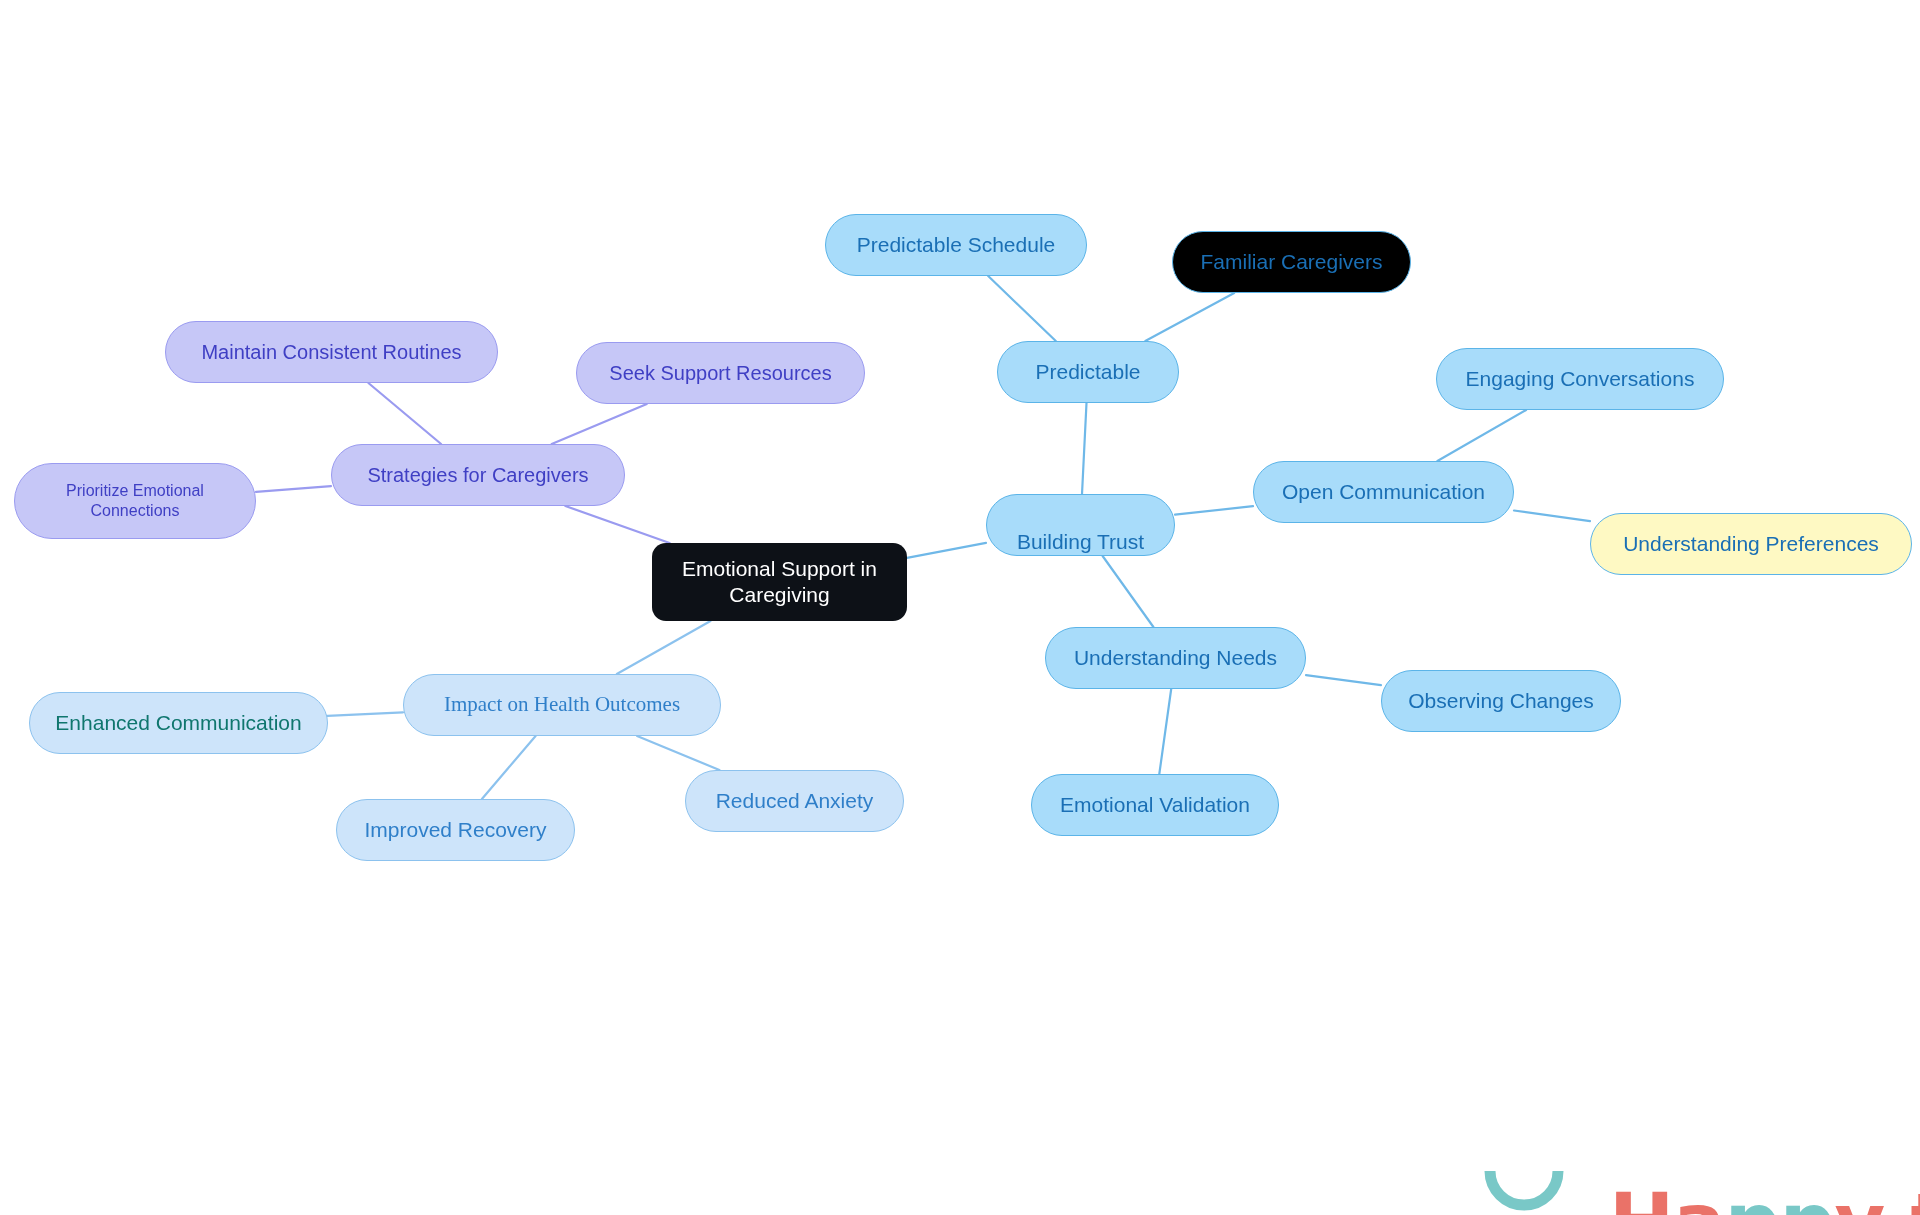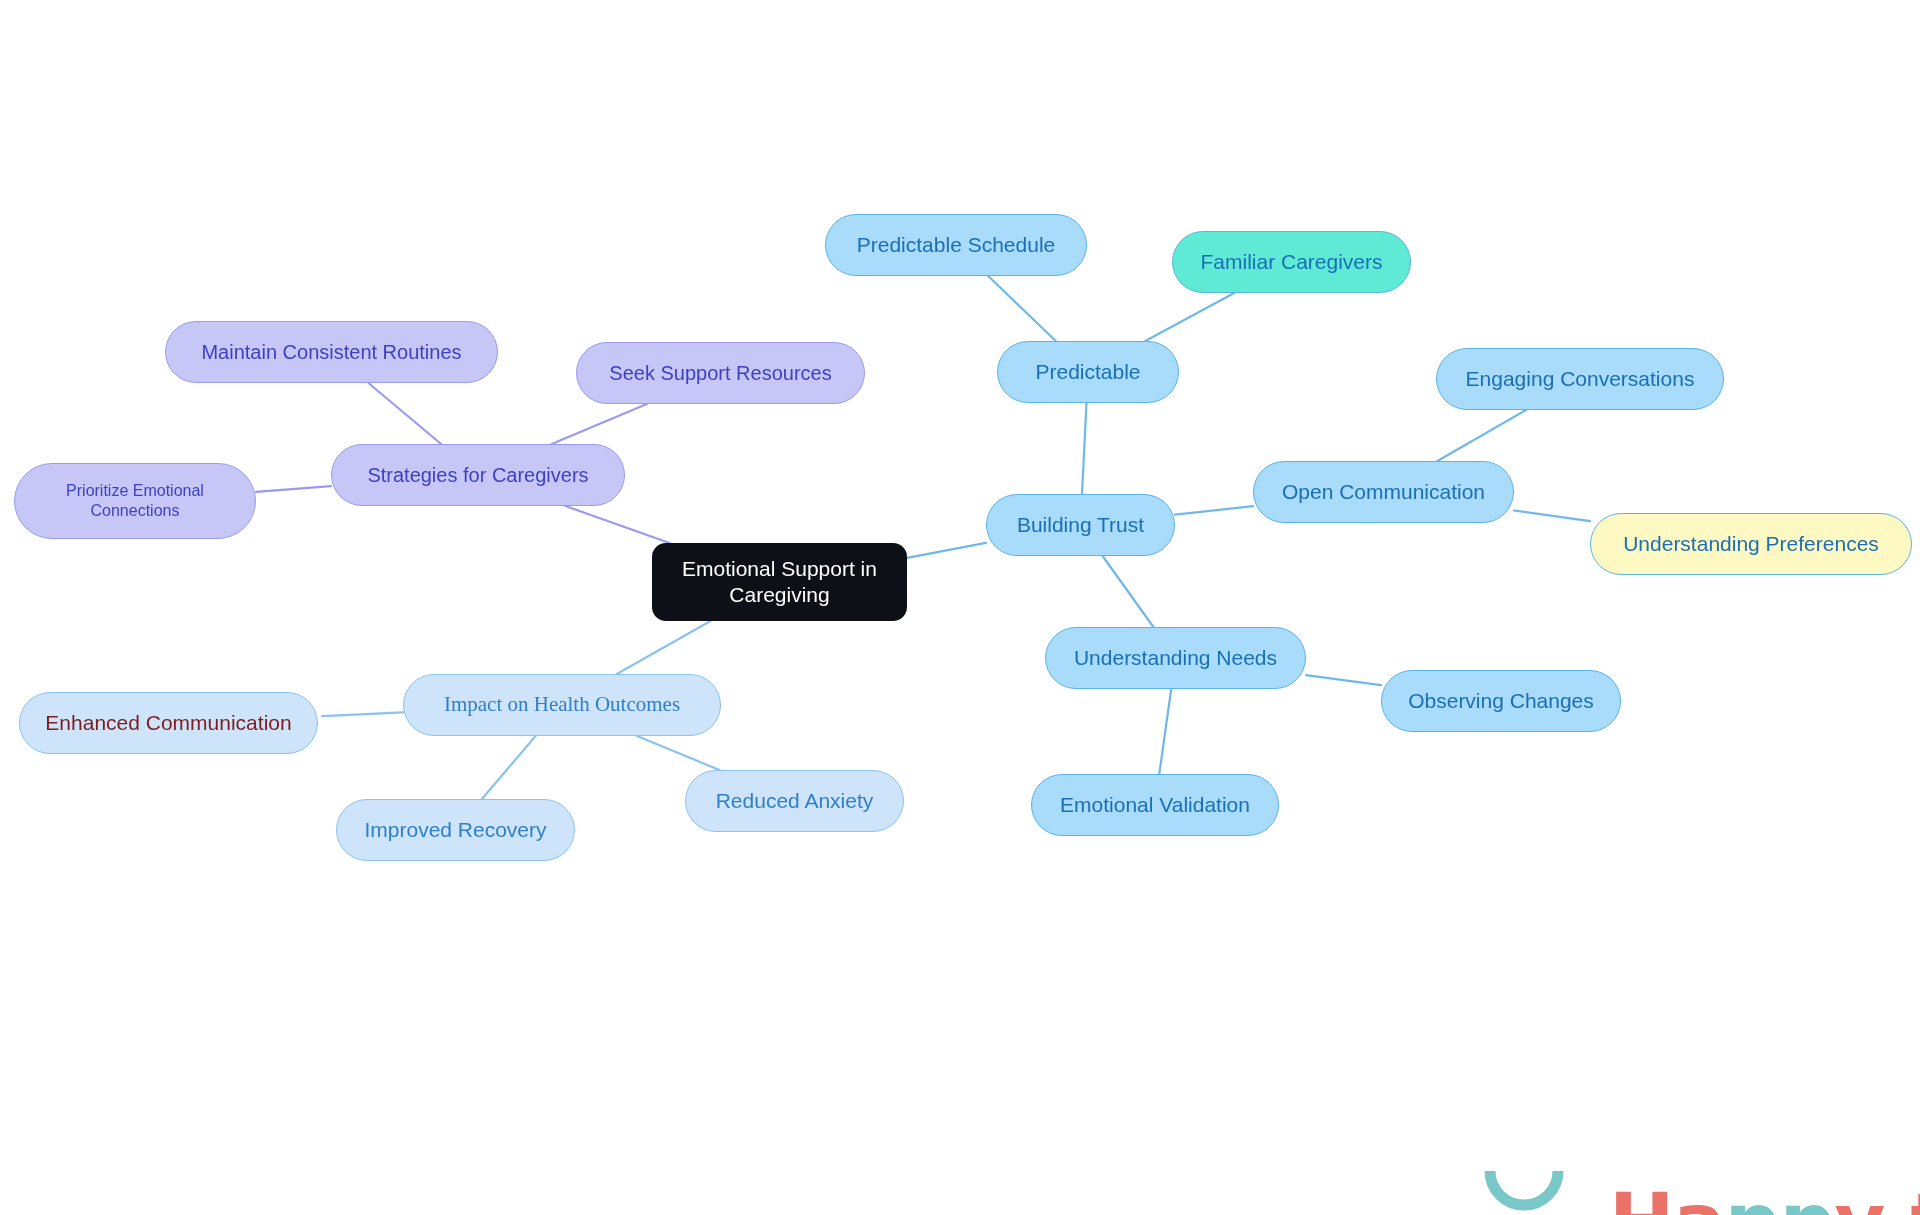--- a/index.html
+++ b/index.html
@@ -85,32 +85,32 @@
     </svg>
 
   <div id="node-layer">
       <div class="node root" style="left: 652px; top: 543px; width: 255px; height: 78px; background: rgb(13, 17, 23); border-color: rgb(13, 17, 23); color: rgb(255, 255, 255); font-size: 21px;"><span>Emotional Support in
 Caregiving</span></div>
       <div class="node" style="left: 331px; top: 444px; width: 294px; height: 62px; background: rgb(198, 199, 247); border-color: rgb(154, 155, 240); color: rgb(63, 63, 196); font-size: 20px;"><span>Strategies for Caregivers</span></div>
       <div class="node" style="left: 165px; top: 321px; width: 333px; height: 62px; background: rgb(198, 199, 247); border-color: rgb(154, 155, 240); color: rgb(63, 63, 196); font-size: 20px;"><span>Maintain Consistent Routines</span></div>
       <div class="node" style="left: 576px; top: 342px; width: 289px; height: 62px; background: rgb(198, 199, 247); border-color: rgb(154, 155, 240); color: rgb(63, 63, 196); font-size: 20px;"><span>Seek Support Resources</span></div>
       <div class="node" style="left: 14px; top: 463px; width: 242px; height: 76px; background: rgb(198, 199, 247); border-color: rgb(154, 155, 240); color: rgb(63, 63, 196); font-size: 16px;"><span>Prioritize Emotional
 Connections</span></div>
-      <div class="node" style="left: 986px; top: 494px; width: 189px; height: 62px; background: rgb(168, 220, 250); border-color: rgb(91, 180, 232); color: rgb(26, 111, 181); font-size: 21px;"><span>Building Trust</span></div>
+      <div class="node" style="left: 986px; top: 494px; width: 189px; height: 62px; background: rgb(168, 220, 250); border-color: rgb(91, 180, 232); color: rgb(26, 111, 181); font-size: 21px; align-items: flex-end;"><span>Building Trust</span></div>
       <div class="node" style="left: 997px; top: 341px; width: 182px; height: 62px; background: rgb(168, 220, 250); border-color: rgb(91, 180, 232); color: rgb(26, 111, 181); font-size: 21px;"><span>Predictable</span></div>
       <div class="node" style="left: 825px; top: 214px; width: 262px; height: 62px; background: rgb(168, 220, 250); border-color: rgb(91, 180, 232); color: rgb(26, 111, 181); font-size: 21px;"><span>Predictable Schedule</span></div>
-      <div class="node" style="left: 1172px; top: 231px; width: 239px; height: 62px; background: #5eead4; border-color: rgb(91, 180, 232); color: rgb(26, 111, 181); font-size: 21px;"><span>Familiar Caregivers</span></div>
+      <div class="node" style="left: 1172px; top: 231px; width: 239px; height: 62px; background: #000000; border-color: rgb(91, 180, 232); color: rgb(26, 111, 181); font-size: 21px;"><span>Familiar Caregivers</span></div>
       <div class="node" style="left: 1253px; top: 461px; width: 261px; height: 62px; background: rgb(168, 220, 250); border-color: rgb(91, 180, 232); color: rgb(26, 111, 181); font-size: 21px;"><span>Open Communication</span></div>
       <div class="node" style="left: 1436px; top: 348px; width: 288px; height: 62px; background: rgb(168, 220, 250); border-color: rgb(91, 180, 232); color: rgb(26, 111, 181); font-size: 21px;"><span>Engaging Conversations</span></div>
       <div class="node" style="left: 1590px; top: 513px; width: 322px; height: 62px; background: #fef9c3; border-color: rgb(91, 180, 232); color: rgb(26, 111, 181); font-size: 21px;"><span>Understanding Preferences</span></div>
       <div class="node" style="left: 1045px; top: 627px; width: 261px; height: 62px; background: rgb(168, 220, 250); border-color: rgb(91, 180, 232); color: rgb(26, 111, 181); font-size: 21px; text-align: center;"><span>Understanding Needs</span></div>
       <div class="node" style="left: 1381px; top: 670px; width: 240px; height: 62px; background: rgb(168, 220, 250); border-color: rgb(91, 180, 232); color: rgb(26, 111, 181); font-size: 21px;"><span>Observing Changes</span></div>
       <div class="node" style="left: 1031px; top: 774px; width: 248px; height: 62px; background: rgb(168, 220, 250); border-color: rgb(91, 180, 232); color: rgb(26, 111, 181); font-size: 21px;"><span>Emotional Validation</span></div>
       <div class="node" style="left: 403px; top: 674px; width: 318px; height: 62px; background: rgb(205, 228, 250); border-color: rgb(140, 194, 238); color: rgb(47, 127, 201); font-size: 21px; font-family: Liberation Serif, serif;"><span>Impact on Health Outcomes</span></div>
-      <div class="node" style="left: 19px; top: 692px; width: 299px; height: 62px; background: rgb(205, 228, 250); border-color: rgb(140, 194, 238); color: #7f1d1d; font-size: 21px;"><span>Enhanced Communication</span></div>
+      <div class="node" style="left: 29px; top: 692px; width: 299px; height: 62px; background: rgb(205, 228, 250); border-color: rgb(140, 194, 238); color: #0f766e; font-size: 21px;"><span>Enhanced Communication</span></div>
       <div class="node" style="left: 336px; top: 799px; width: 239px; height: 62px; background: rgb(205, 228, 250); border-color: rgb(140, 194, 238); color: rgb(47, 127, 201); font-size: 21px;"><span>Improved Recovery</span></div>
       <div class="node" style="left: 685px; top: 770px; width: 219px; height: 62px; background: rgb(205, 228, 250); border-color: rgb(140, 194, 238); color: rgb(47, 127, 201); font-size: 21px;"><span>Reduced Anxiety</span></div>
     </div>
 
   <div id="logo" style="left:1452px; top:1105px;">
     <div class="logo-word">
       <span style="color: rgb(234, 114, 104);">Ha</span><span style="color: rgb(121, 200, 199);">pp</span><span style="color: rgb(234, 114, 104);">y to Help</span>
     </div>
     <svg width="120" height="44" viewBox="0 0 120 44" style="position:absolute; left:30px; top:64px;">
       <path d="M8 2 A 34 34 0 0 0 76 2" fill="none" stroke-width="11" stroke-linecap="butt" id="smile-path" stroke="#79c8c7"></path>

